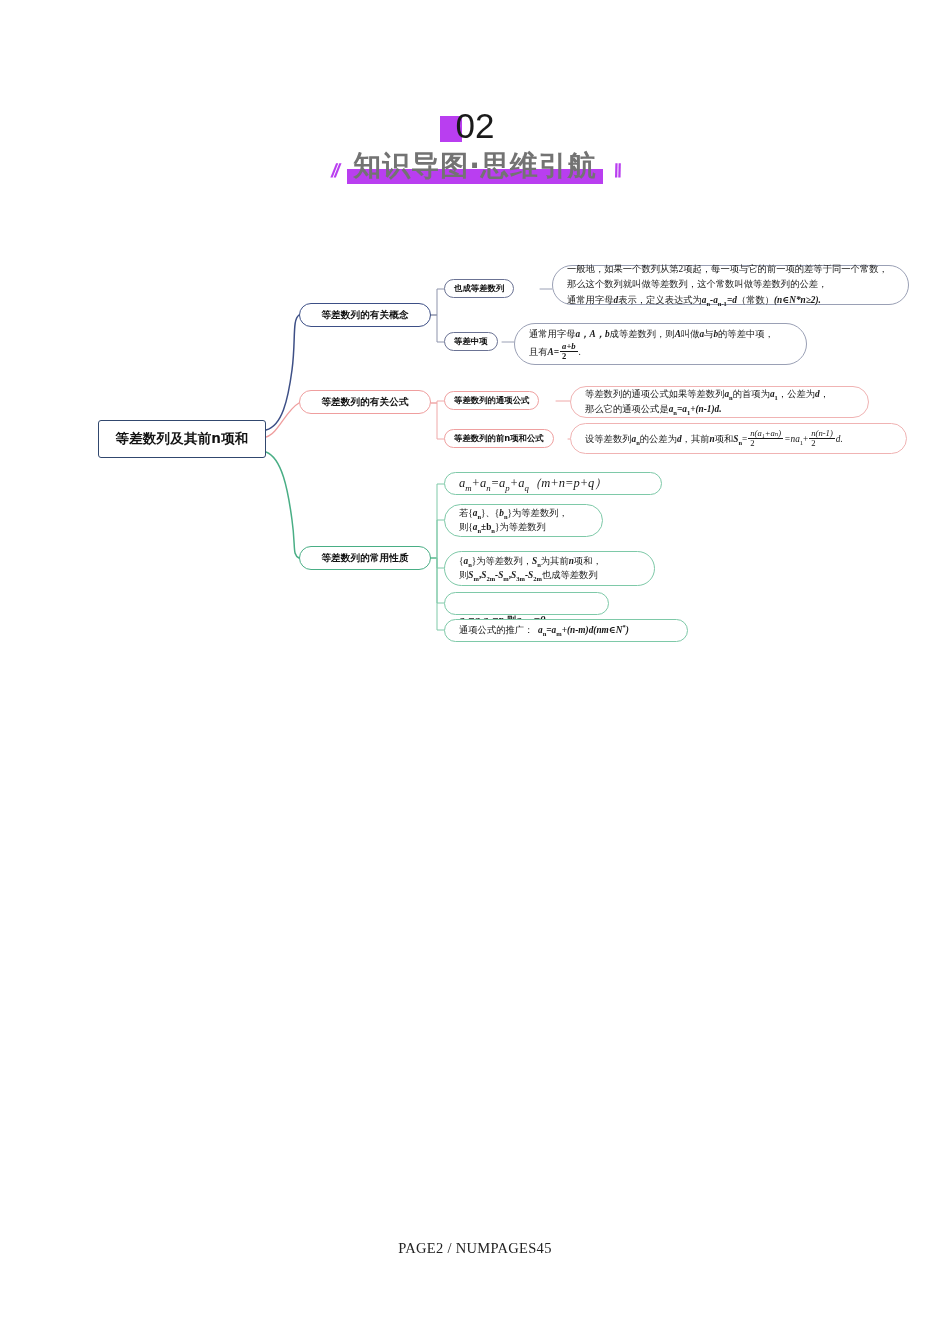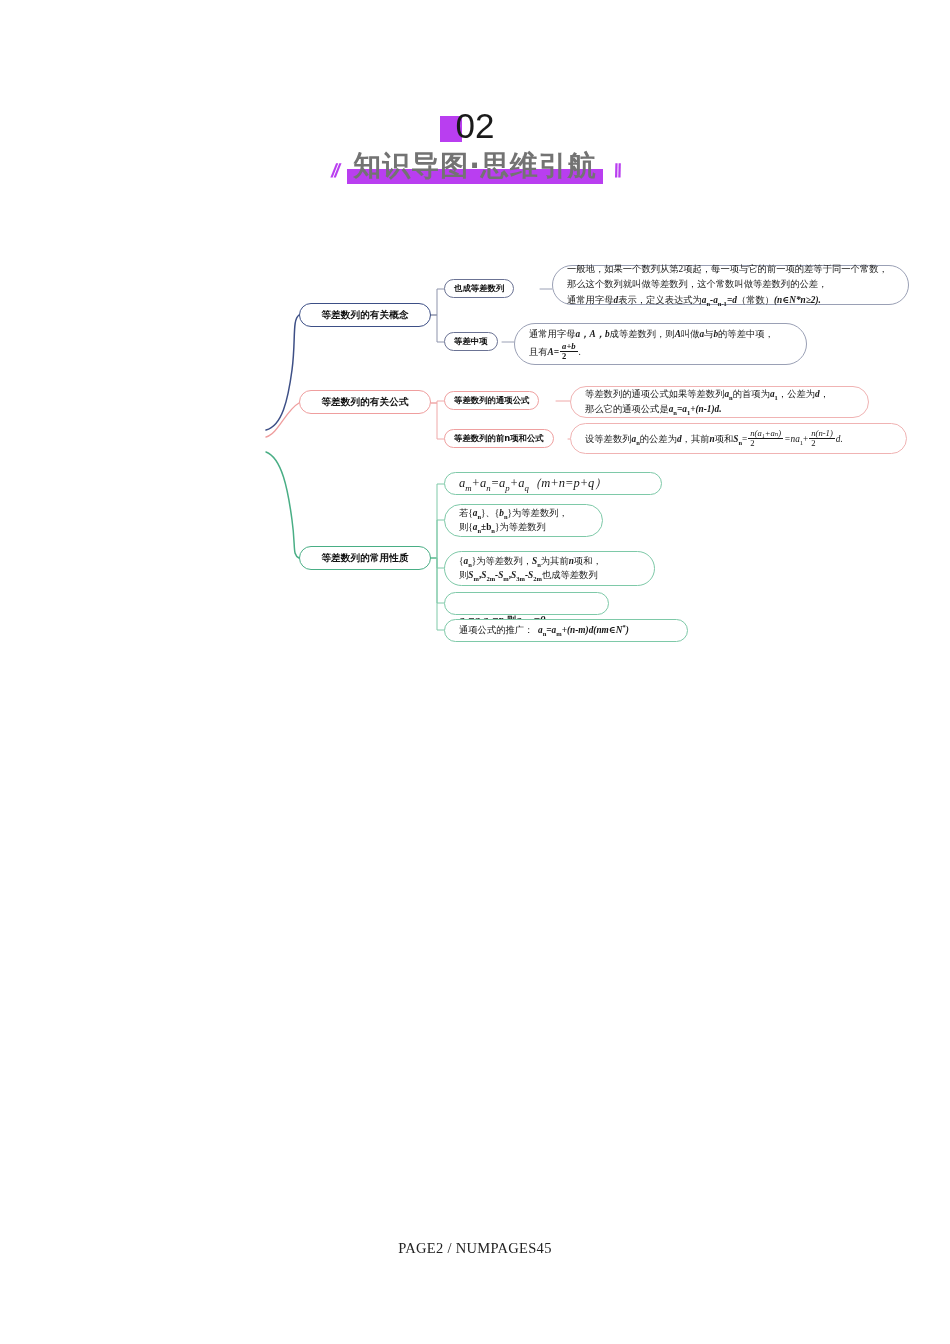--- a/index.html
+++ b/index.html
@@ -294,20 +294,21 @@
 
         <path d="M431 558 L 437 558 L 437 484 L 444 484" stroke="#7ec9a8" stroke-width="1"></path>
         <path d="M431 558 L 437 558 L 437 520 L 444 520" stroke="#7ec9a8" stroke-width="1"></path>
         <path d="M431 558 L 437 558 L 437 568 L 444 568" stroke="#7ec9a8" stroke-width="1"></path>
         <path d="M431 558 L 437 558 L 437 603 L 444 603" stroke="#7ec9a8" stroke-width="1"></path>
         <path d="M431 558 L 437 558 L 437 630 L 444 630" stroke="#7ec9a8" stroke-width="1"></path>
       </g>
     </svg>
   </div>
 
+  <div class="node root">等差数列及其前n项和</div>
 
   <div class="node pill pill-navy n-concept">等差数列的有关概念</div>
 
   <div class="node pill pill-red n-formula">等差数列的有关公式</div>
 
   <div class="node pill pill-green n-prop">等差数列的常用性质</div>
 
   <div class="node pill2 n-def">也成等差数列</div>
 
   <div class="node pill2 n-mid">等差中项</div>

